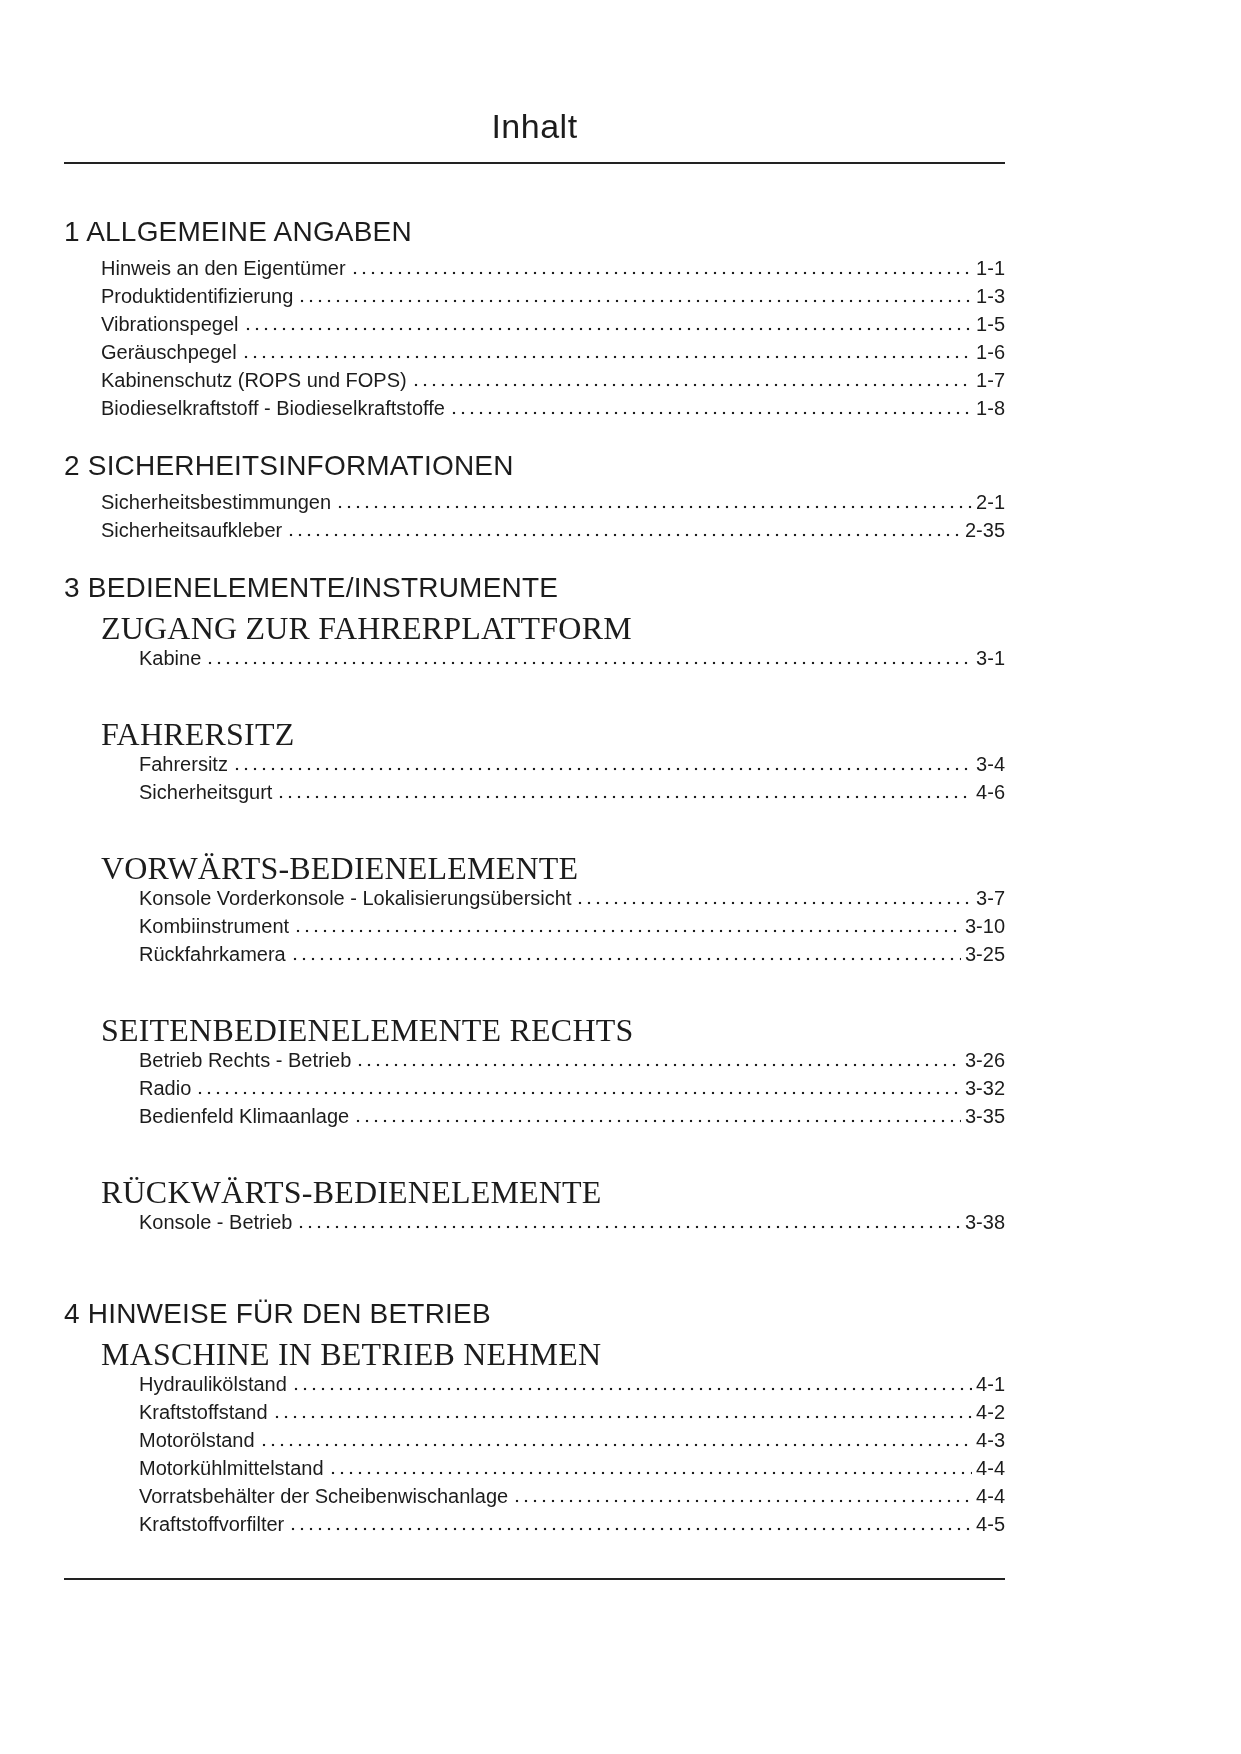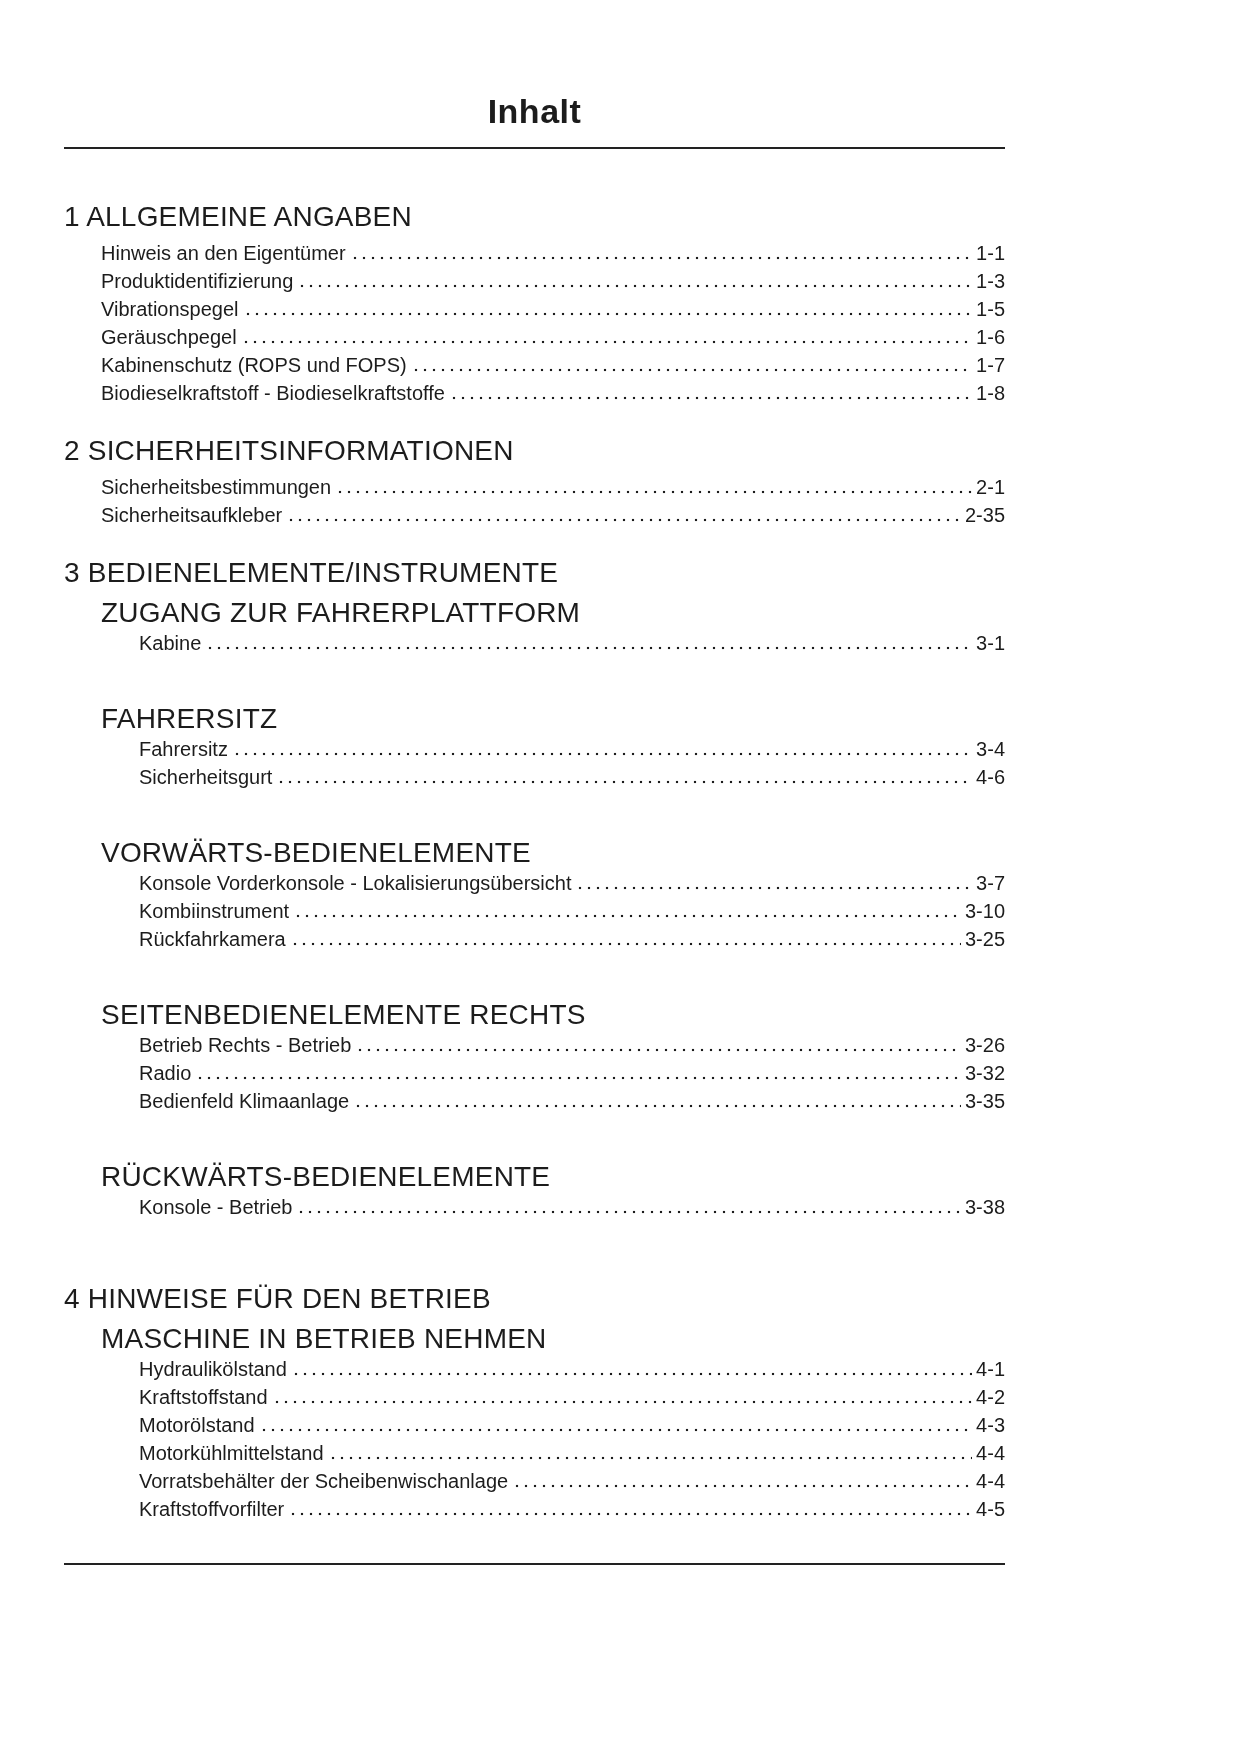--- a/index.html
+++ b/index.html
@@ -11,25 +11,25 @@
     color: #1c1c1c;
     font-family: "Liberation Sans", "DejaVu Sans", sans-serif;
     overflow: hidden;
   }
   .sheet {
     width: 100%;
     height: 100%;
     padding: 90px 236px 0 64px;
   }
   .toc-title {
-    margin: 1px 0 16px 0;
+    margin: 16px 0 16px 0;
     text-align: center;
     font-size: 34px;
     line-height: 40px;
-    font-weight: 700;
+    font-weight: 400;
     letter-spacing: 0.5px;
   }
   .rule {
     height: 0;
     border-top: 2px solid #222222;
   }
   .rule.top { margin-bottom: 52px; }
   .rule.bottom { margin-top: 40px; }
 
   .section { margin-top: 28px; }
@@ -41,24 +41,25 @@
     font-size: 28px;
     line-height: 32px;
     font-weight: 400;
     letter-spacing: 0.2px;
   }
   .subsection { margin-top: 46px; }
   .subsection.first { margin-top: 8px; }
   .subh {
     margin: 0;
     margin-left: 37px;
-    font-size: 28px;
+    font-size: 32px;
     line-height: 32px;
     font-weight: 400;
     letter-spacing: 0.2px;
+    font-family: Liberation Serif, serif;
   }
 
   .row {
     display: flex;
     align-items: baseline;
     font-size: 20px;
     line-height: 28px;
   }
   .row.l1 { margin-left: 37px; }
   .row.l2 { margin-left: 75px; }

